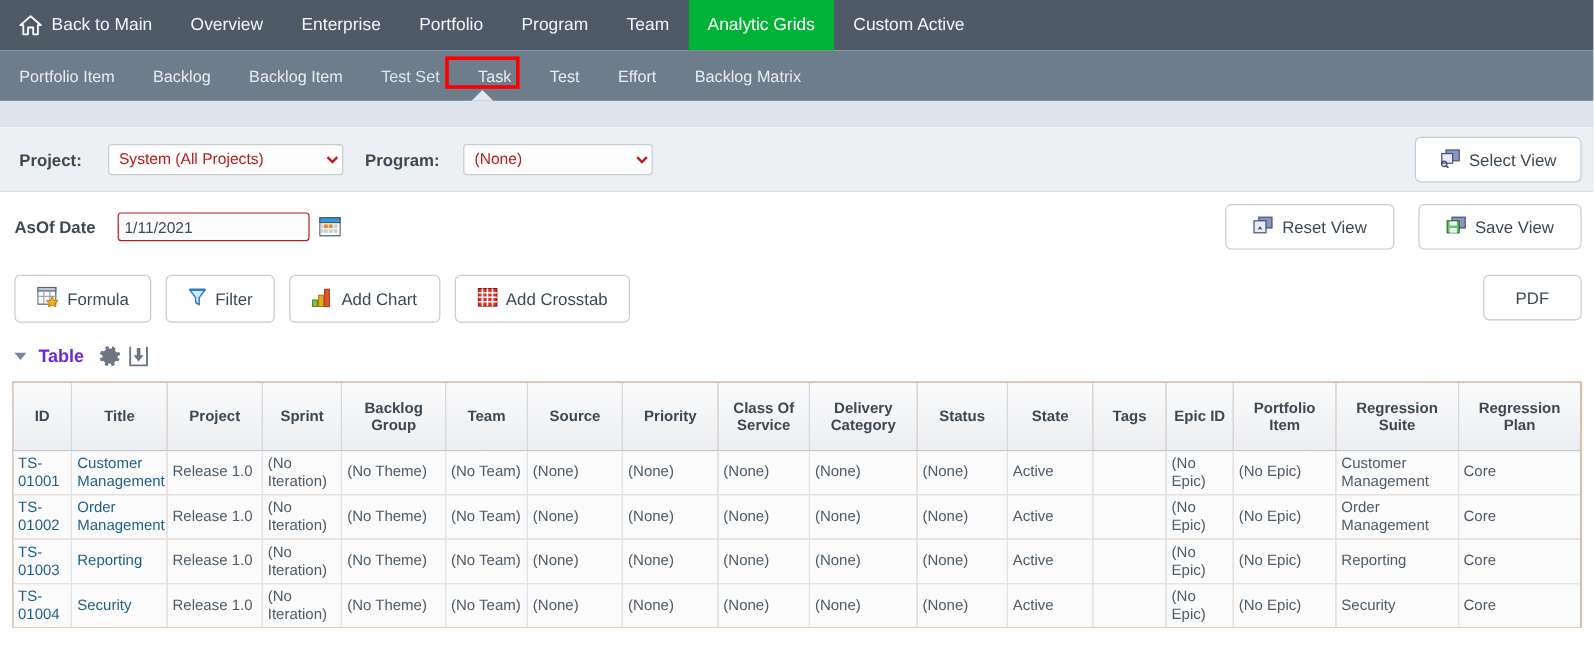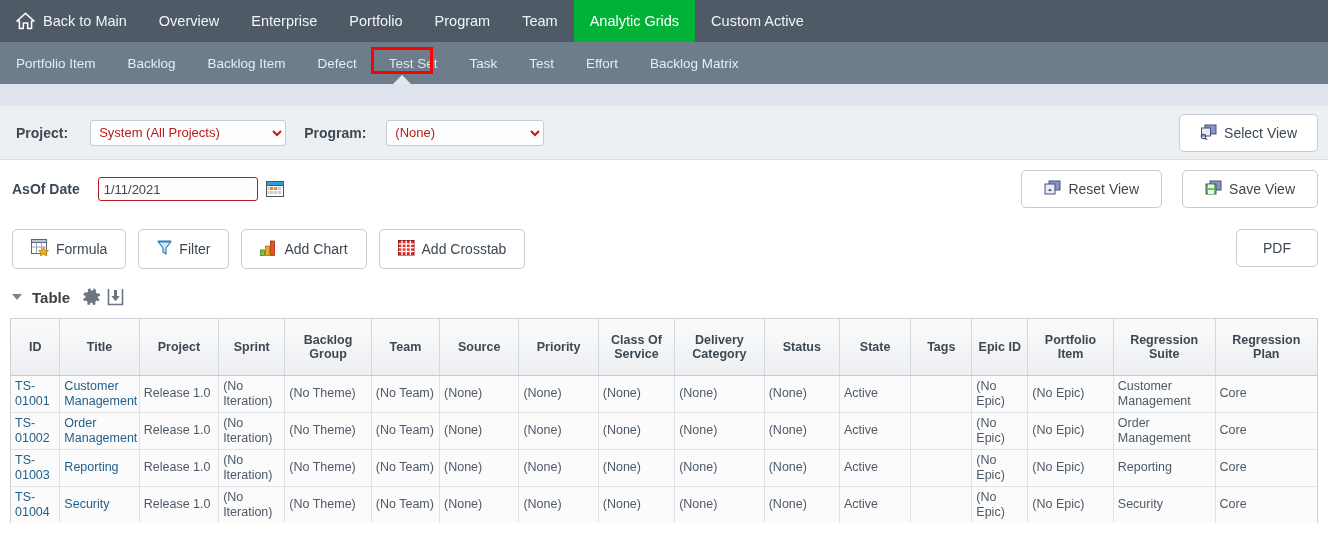--- a/index.html
+++ b/index.html
@@ -140,21 +140,21 @@
     gap: 6px;
   }
   .caret {
     width:0;height:0;
     border-left:5px solid transparent;
     border-right:5px solid transparent;
     border-top:6px solid #7a8691;
     margin-right:4px;
     cursor:pointer;
   }
-  .tablehead .title { font-size: 15px; font-weight: bold; color:#404040; margin-right:6px;text-align:center;}
+  .tablehead .title { font-size: 15px; font-weight: bold; color:#6d28d9; margin-right:6px;text-align:center;}
 
   .gridwrap {
     margin: 4px 10px 0 10px;
     border: 1px solid #c9d0d7;
     border-bottom: none;
     height: 205px;
     overflow: hidden;
     background: #f97316;
   }
   table.grid {
@@ -230,23 +230,20 @@
 
 <div class="subnav">
   <div class="subnav-item">
       <span>Portfolio Item</span>
     </div>
   <div class="subnav-item">
       <span>Backlog</span>
     </div>
   <div class="subnav-item">
       <span>Backlog Item</span>
-    </div>
-  <div class="subnav-item">
-      <span>Defect</span>
     </div>
   <div class="subnav-item marked">
       <span>Test Set</span>
     </div>
   <div class="subnav-item">
       <span>Task</span>
     </div>
   <div class="subnav-item">
       <span>Test</span>
     </div>

